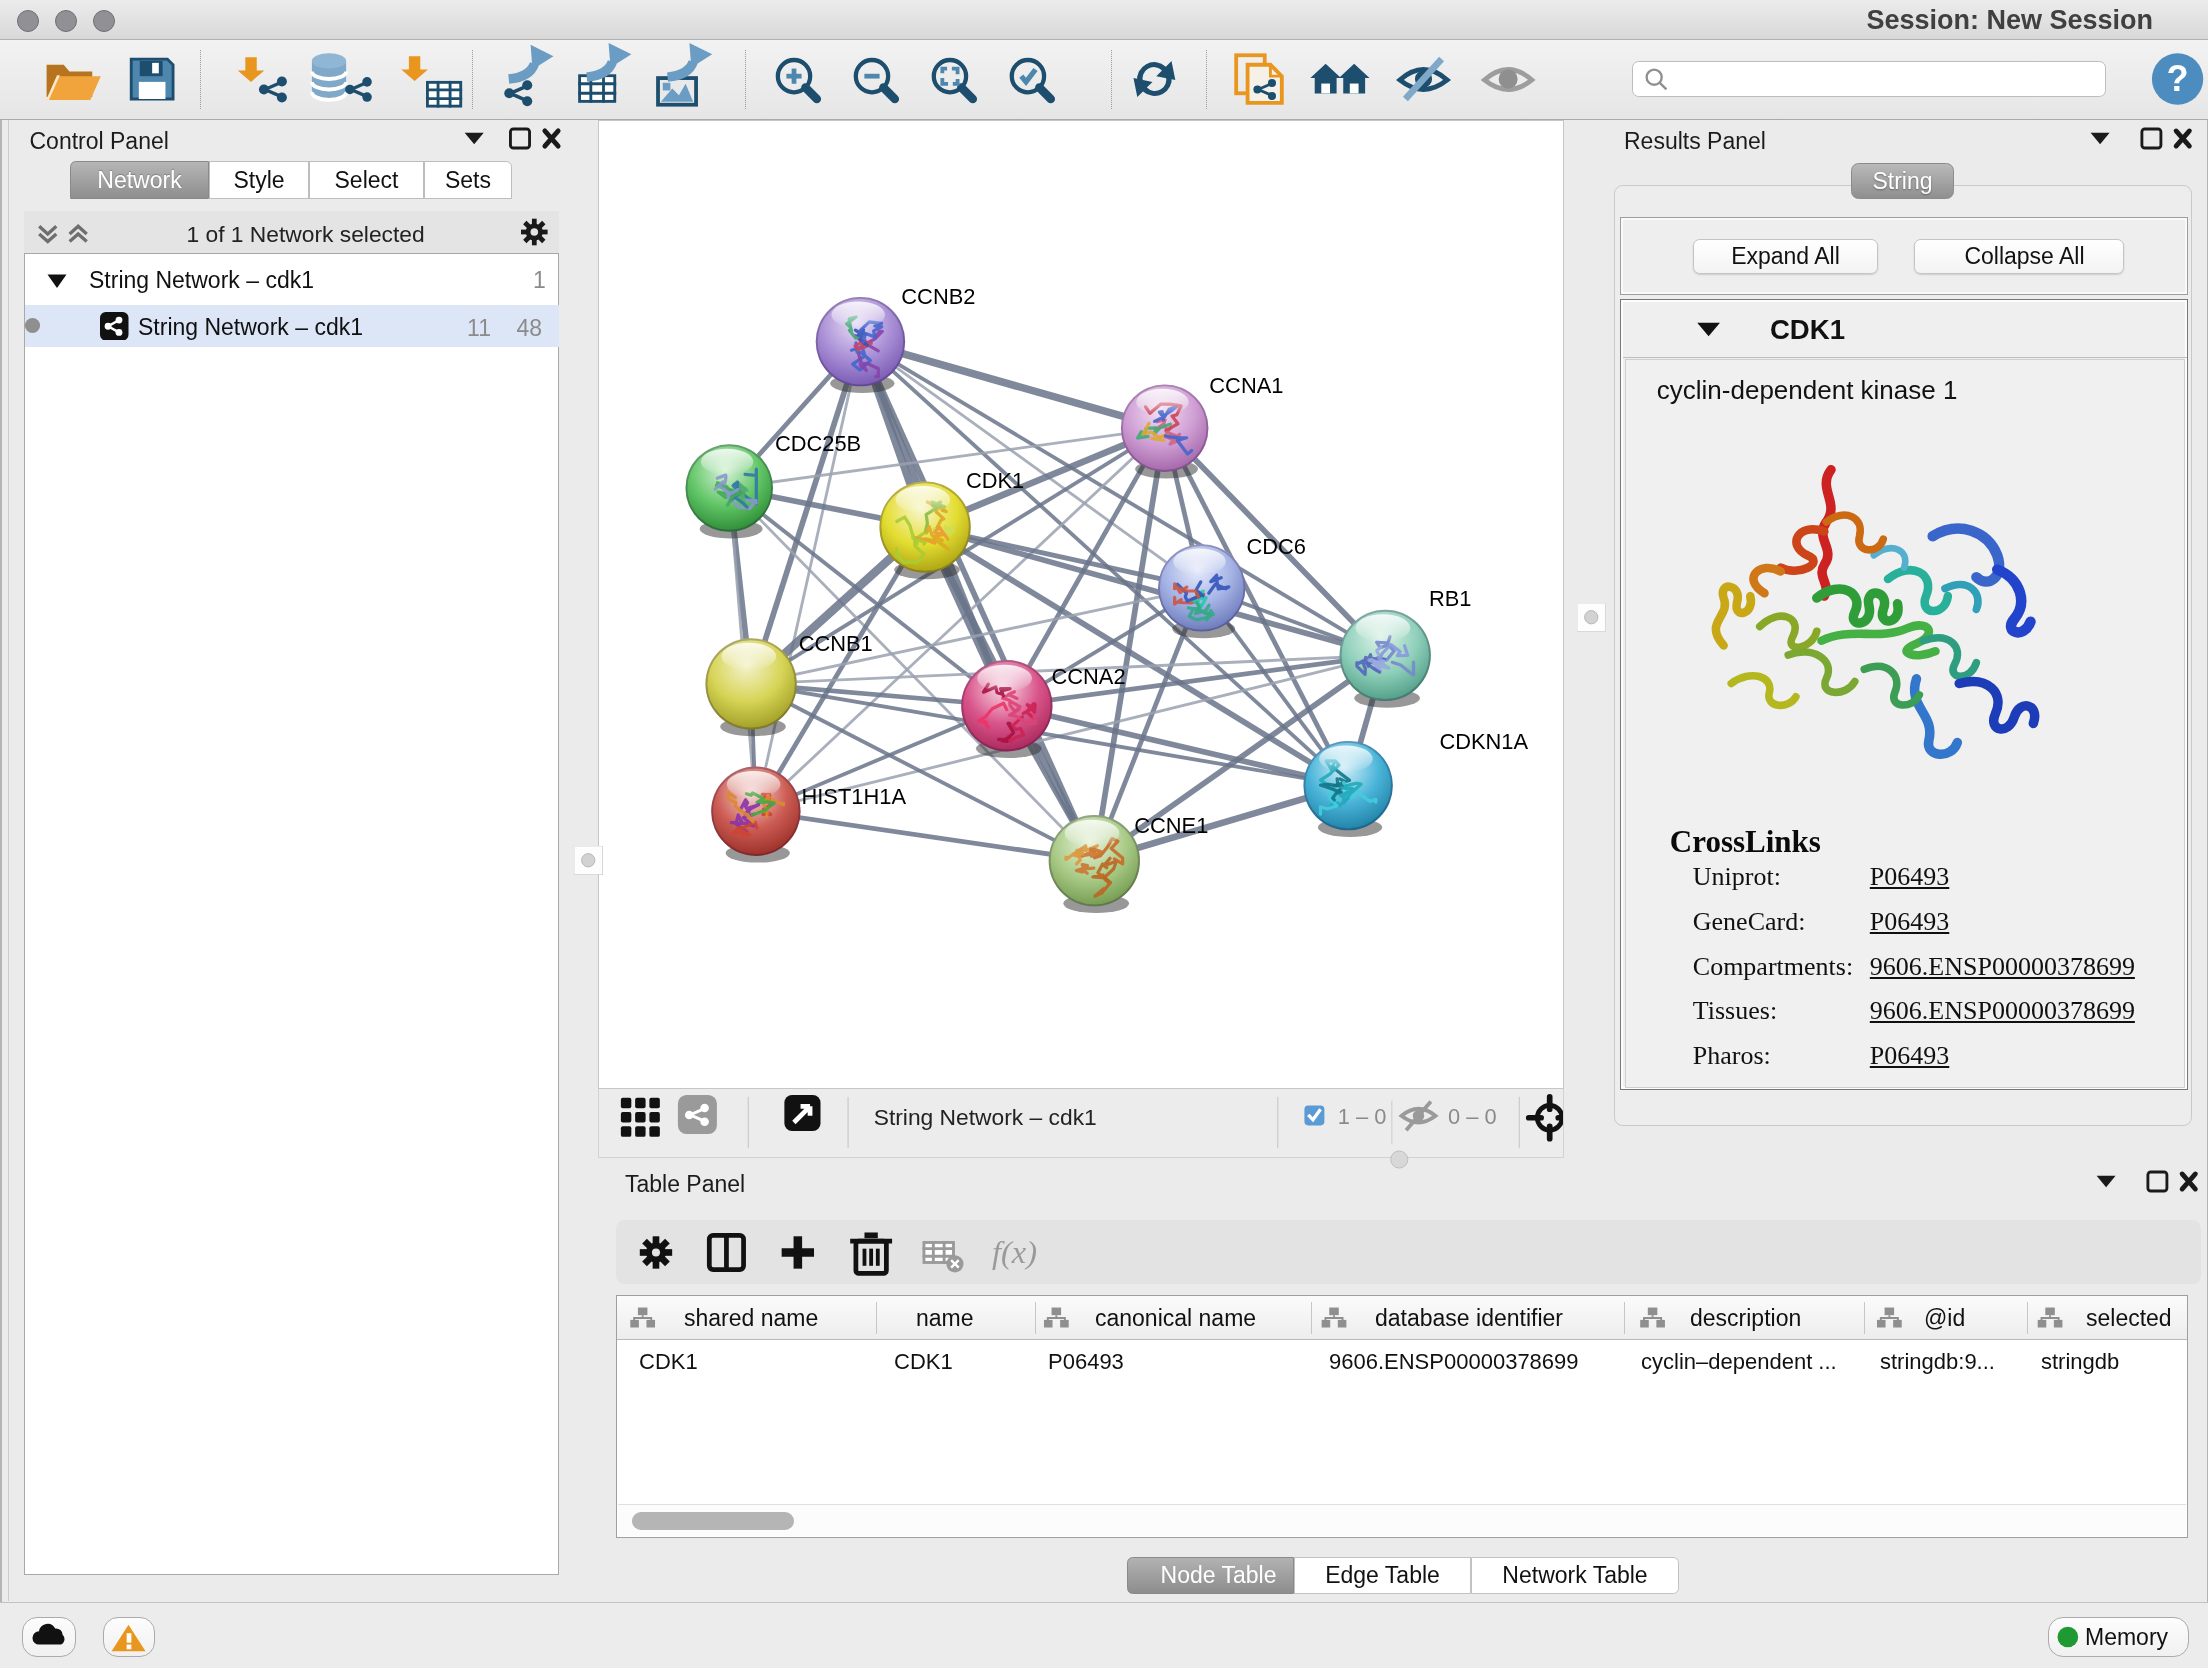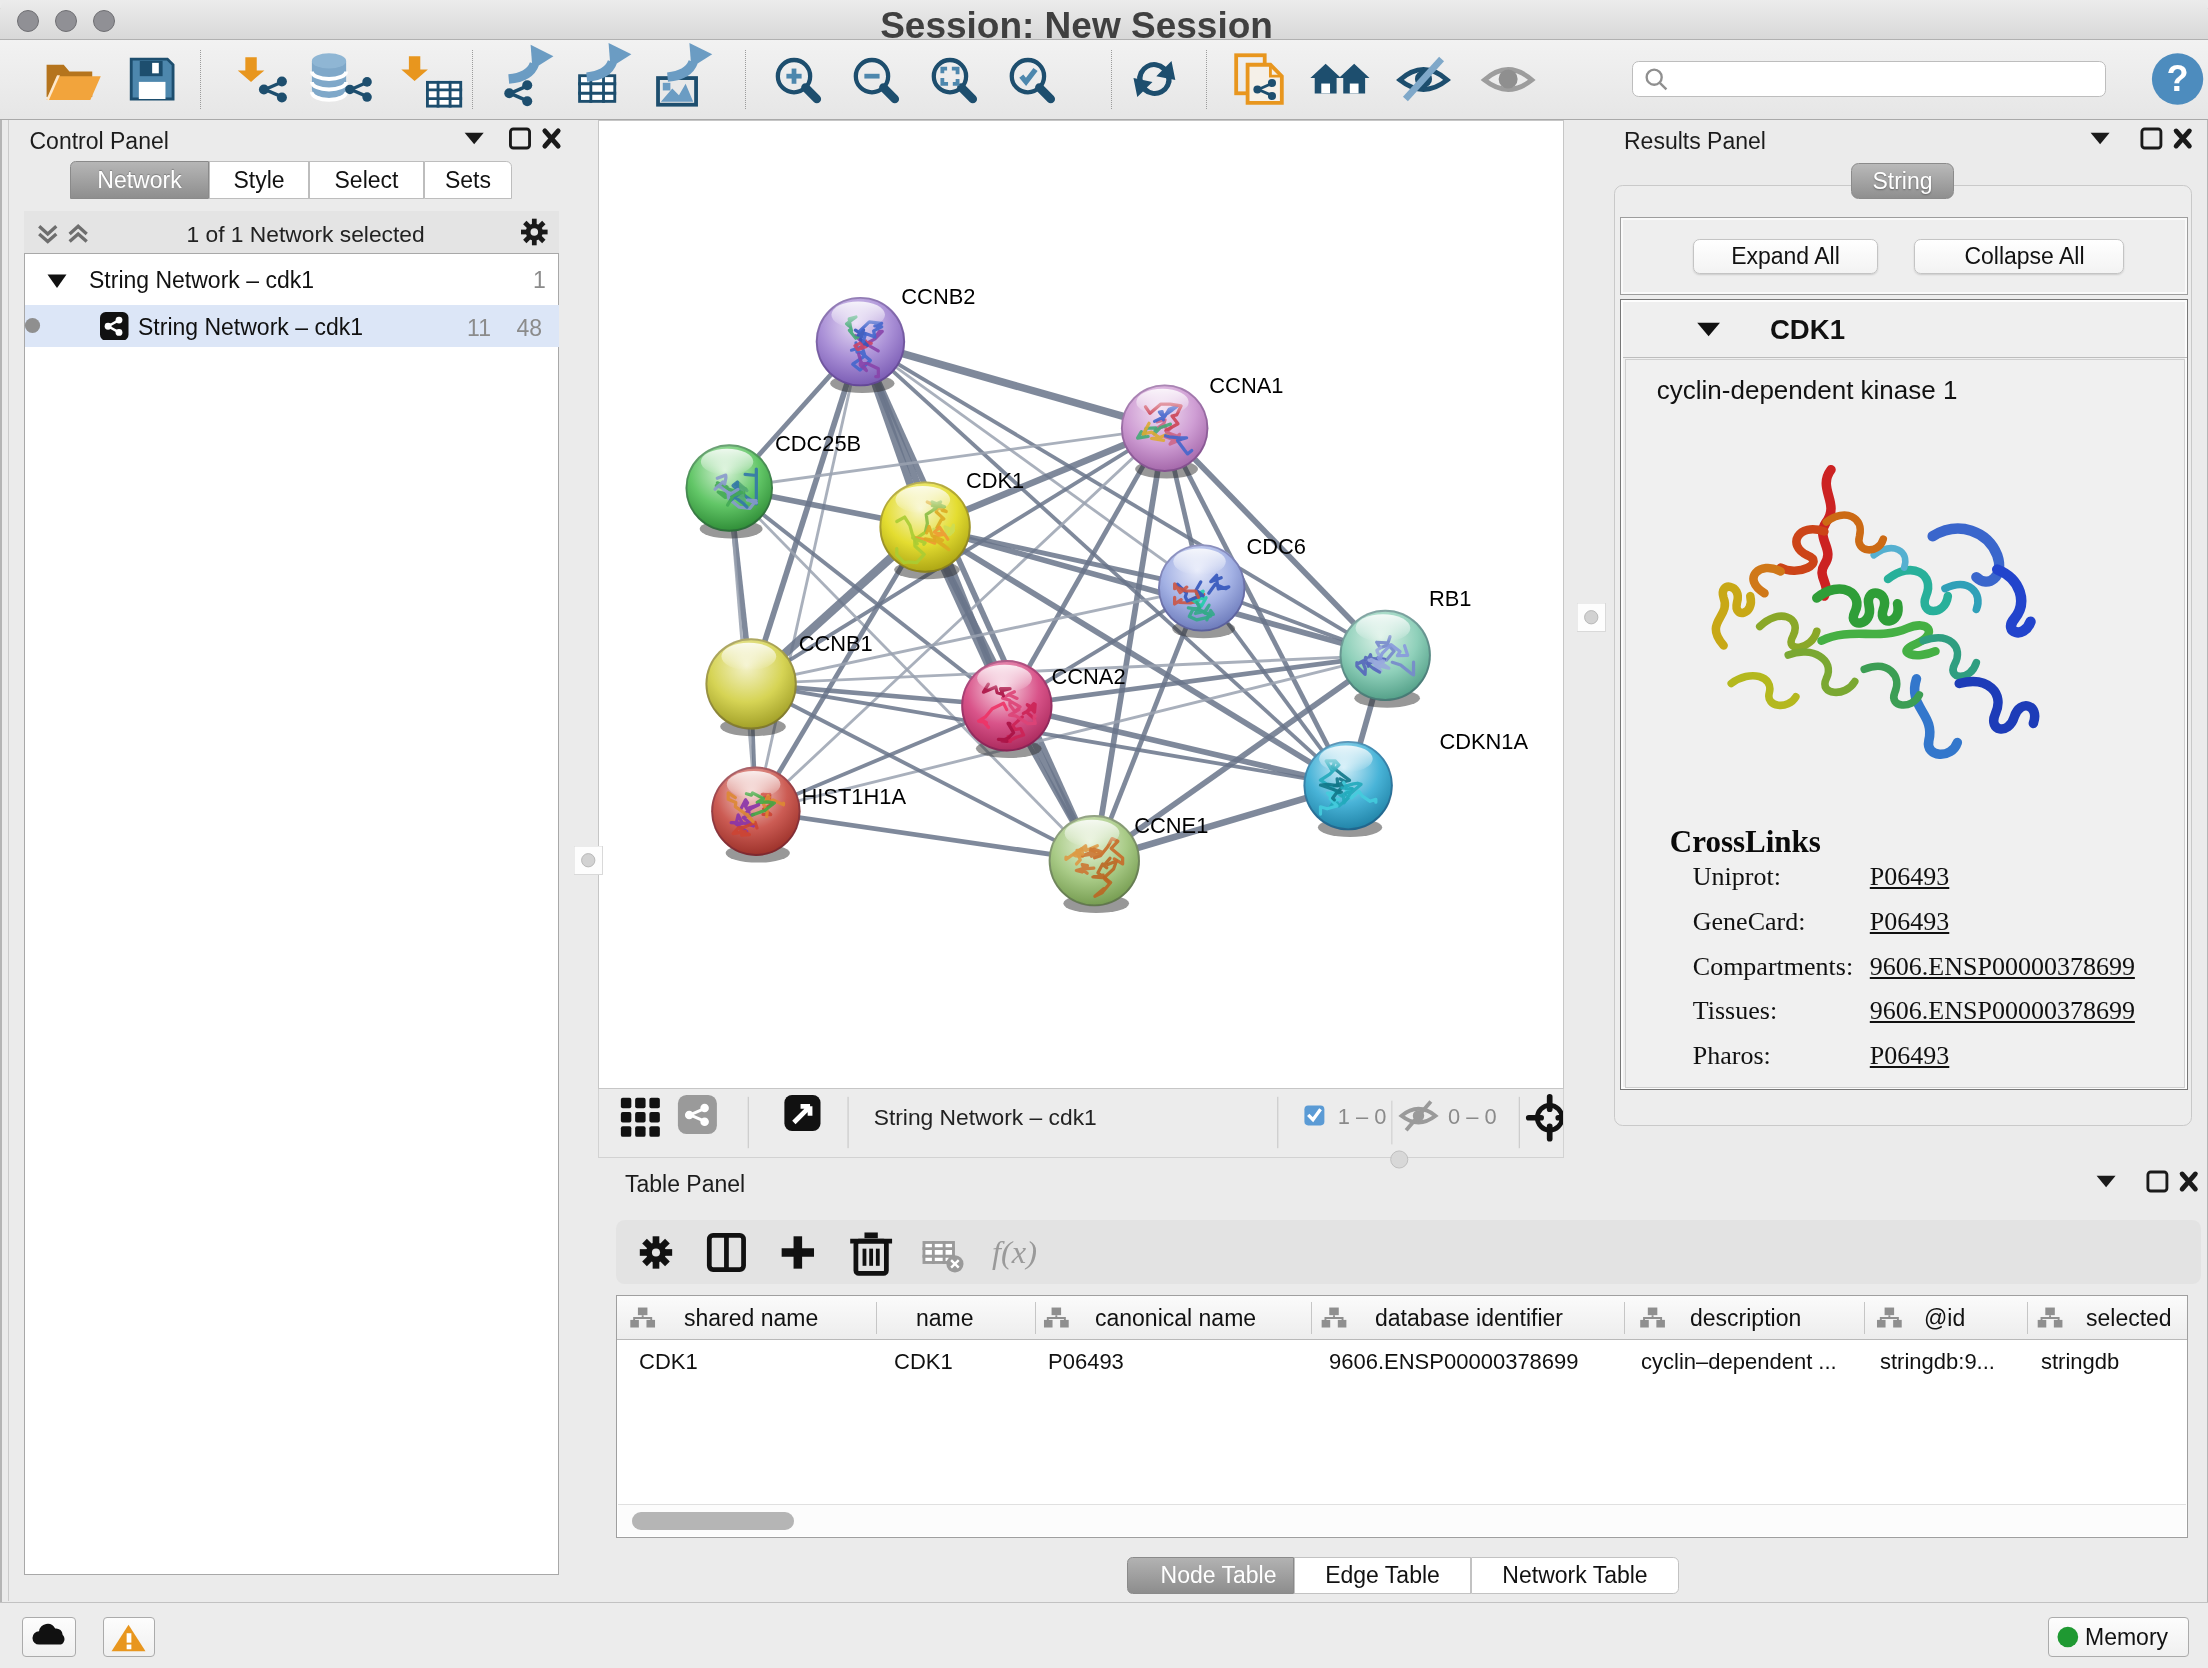--- a/index.html
+++ b/index.html
@@ -1,21 +1,21 @@
 <!DOCTYPE html>
 <html style="font-size:15px"><head>
 <meta charset="utf-8">
 <style>
 html,body{margin:0;padding:0;}
 body{width:2208px;height:1668px;position:relative;font-family:"Liberation Sans",sans-serif;background:#ebebeb;overflow:hidden;}
 .abs{position:absolute;}
 
 #titlebar{left:0;top:0;width:2208px;height:39px;background:linear-gradient(#ececec,#d8d8d8);border-bottom:1px solid #b1b1b1;border-radius:9.5px 9.5px 0 0;}
 .tl{position:absolute;top:9.5px;width:22px;height:22px;border-radius:50%;background:#909095;border:1.4px solid #6f6f73;box-sizing:border-box;}
-#wtitle{position:absolute;top:4.8px;left:0;width:2153px;text-align:center;font-size:37px;font-weight:700;color:#404040;}
+#wtitle{position:absolute;top:4.8px;left:0;width:2153px;text-align:right;font-size:27px;font-weight:700;color:#404040;}
 
 #toolbar{left:0;top:40px;width:2208px;height:79px;background:linear-gradient(#f2f2f2,#e6e6e6);border-bottom:1px solid #a9a9a9;}
 .tsep{position:absolute;top:9.5px;height:59px;width:0;border-left:1.9px dotted #9b9b9b;}
 #searchbox{position:absolute;left:1632px;top:21px;width:474px;height:36px;background:#fff;border:1.9px solid #bdbdbd;border-radius:6.7px;box-sizing:border-box;}
 
 .ptitle{font-size:23px;color:#1c1c1c;}
 
 #cp-title{left:29.5px;top:128px;}
 #cp-tabs{left:70px;top:161px;height:38px;}
 .tab{position:absolute;top:0;height:38px;box-sizing:border-box;border:1px solid #bdbdbd;background:#fff;color:#111;font-size:23px;text-align:center;line-height:36px;}
@@ -47,21 +47,21 @@
 .th{position:absolute;top:0;height:44px;font-size:23px;color:#111;line-height:44px;}
 .thdiv{position:absolute;top:5.7px;height:32px;width:0;border-left:1px solid #c6c6c6;}
 .td{position:absolute;top:47px;height:38px;font-size:22px;color:#111;line-height:38px;}
 #tp-hscroll{position:absolute;left:1px;bottom:1px;height:31px;width:1568px;background:#fcfcfc;border-top:1px solid #e0e0e0;}
 #tp-thumb{position:absolute;left:14.3px;top:6.7px;width:162px;height:18px;background:#b5b5b5;border-radius:9.5px;}
 #tp-tabs{left:1127px;top:1557px;height:37px;}
 .btab{position:absolute;top:0;height:37px;box-sizing:border-box;border:1px solid #c2c2c2;background:#fff;color:#111;font-size:23px;text-align:center;line-height:35px;}
 .btabsel{background:linear-gradient(#b2b2b2,#8d8d8d);color:#fff;border-color:#8a8a8a;}
 
 #statusbar{left:0;top:1602px;width:2208px;height:67px;background:#ececec;border-top:1px solid #c2c2c2;}
-.sbtn{position:absolute;top:14.3px;height:40px;background:linear-gradient(#fdfdfd,#f0f0f0);border:1px solid #ababab;box-sizing:border-box;border-radius:4px;}
+.sbtn{position:absolute;top:14.3px;height:40px;background:linear-gradient(#fdfdfd,#f0f0f0);border:1px solid #ababab;box-sizing:border-box;border-radius:15px;}
 </style>
 </head>
 <body>
 
 <div class="abs" style="left:0;top:7.6px;width:1.9px;height:1661px;background:#b5b5b5;"></div>
 <div class="abs" style="left:2207px;top:7.6px;width:1.9px;height:1661px;background:#b5b5b5;"></div>
 <div id="titlebar" class="abs">
   <div class="tl" style="left:17px;"></div>
   <div class="tl" style="left:55px;"></div>
   <div class="tl" style="left:93px;"></div>

